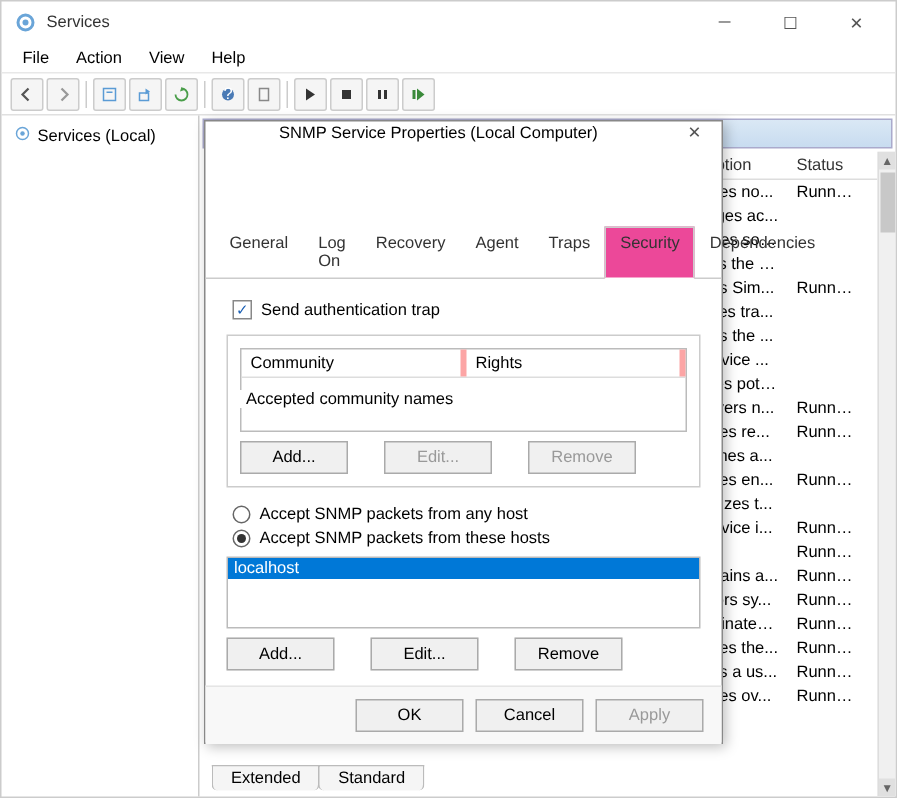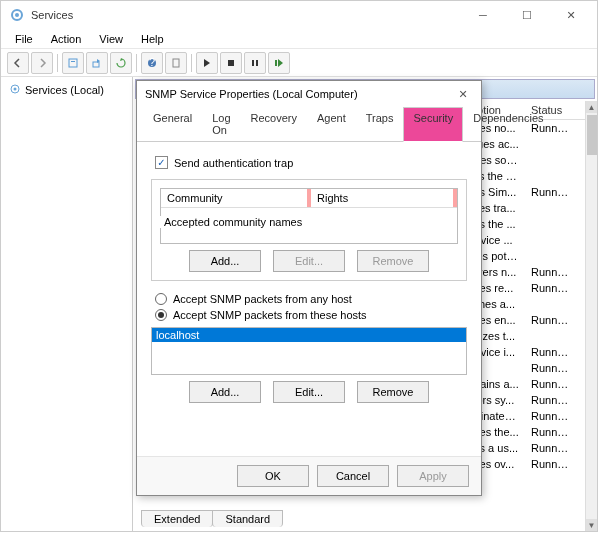--- a/index.html
+++ b/index.html
@@ -40,36 +40,36 @@
 .scrollbar-v .thumb { position: absolute; top: 14px; width: 10px; left: 1px; height: 40px; background: #c8c8c8; }
 .bottom-tabs { position: absolute; bottom: 4px; left: 140px; display: flex; }
 .bottom-tab { padding: 2px 12px; border: 1px solid #bbb; border-bottom: none; background: #f5f5f5; border-radius: 0 0 4px 4px; margin-right: -1px; margin-top: 17px; }
 .left-sn { position: absolute; left: 122px; top: 2px; font-weight: bold; font-size: 12px; }
 .left-links { position: absolute; left: 122px; top: 40px; width: 20px; }
 .left-links a { color: #0066cc; display: block; padding: 1px 0; }
 .left-desc { position: absolute; left: 122px; top: 90px; width: 20px; color: #333; line-height: 1.3; }
 
 
 .dialog { position: absolute; left: 136px; top: 80px; width: 346px; height: 416px; background: #fff; border: 1px solid #888; box-shadow: 2px 2px 8px rgba(0,0,0,0.25); display: flex; flex-direction: column; }
-.dlg-titlebar { height: 26px; display: flex; align-items: center; padding: 0 8px; }
+.dlg-titlebar { height: 26px; display: flex; align-items: flex-end; padding: 12px 8px; margin-left: 41px; }
 .dlg-titlebar .title { flex: 1; }
 .dlg-close { width: 20px; text-align: center; color: #555; }
 .tabs { display: flex; padding: 0 6px; border-bottom: 1px solid #ccc; }
-.tab { padding: 4px 9px 4px 9px; border: 1px solid transparent; color: #333; }
+.tab { padding: 4px 9px 4px 9px; border: 1px solid transparent; color: #333; margin-top: 44px; }
 .tab.active { background: #ec4899; border: 1px solid #ccc; border-bottom: 1px solid #fff; margin-bottom: -1px; }
 .tab-body { flex: 1; padding: 10px 14px; }
 .checkbox-row { display: flex; align-items: center; gap: 6px; padding: 4px 0 10px 4px; }
 .checkbox { width: 13px; height: 13px; border: 1px solid #888; display: inline-flex; align-items: center; justify-content: center; font-size: 10px; color: #1a5fb4; }
 .group { border: 1px solid #ccc; padding: 8px; margin-bottom: 10px; position: relative; }
 .group-label { position: absolute; top: -8px; left: 8px; background: #fff; padding: 0 4px; margin-top: 44px; }
 .list-box { border: 1px solid #bbb; height: 56px; background: #fff; }
 .list-header { display: flex; border-bottom: 1px solid #ddd; }
 .list-header div { padding: 3px 6px; border-right: 4px solid #fca5a5; }
 .lh-com { width: 150px; } .lh-rights { flex: 1; }
-.btn-row { display: flex; justify-content: center; gap: 12px; padding-top: 6px; }
+.btn-row { display: flex; gap: 24px; padding-top: 6px; }
 .btn { min-width: 72px; height: 22px; border: 1px solid #aaa; background: #f0f0f0; display: flex; align-items: center; justify-content: center; padding: 0 8px; }
 .btn.disabled { color: #999; }
 .radio-row { display: flex; align-items: center; gap: 6px; padding: 2px 0 2px 4px; }
 .radio { width: 12px; height: 12px; border: 1px solid #666; border-radius: 50%; display: inline-flex; align-items: center; justify-content: center; }
 .radio.checked::after { content: ""; width: 6px; height: 6px; background: #333; border-radius: 50%; }
 .hosts-box { border: 1px solid #bbb; height: 48px; background: #fff; margin-top: 4px; }
 .host-item { background: #0078d7; color: #fff; padding: 1px 4px; }
 .dlg-footer { display: flex; justify-content: flex-end; gap: 8px; padding: 8px 12px; border-top: 1px solid #e5e5e5; background: #f8f8f8; }
 </style>
 </head>

